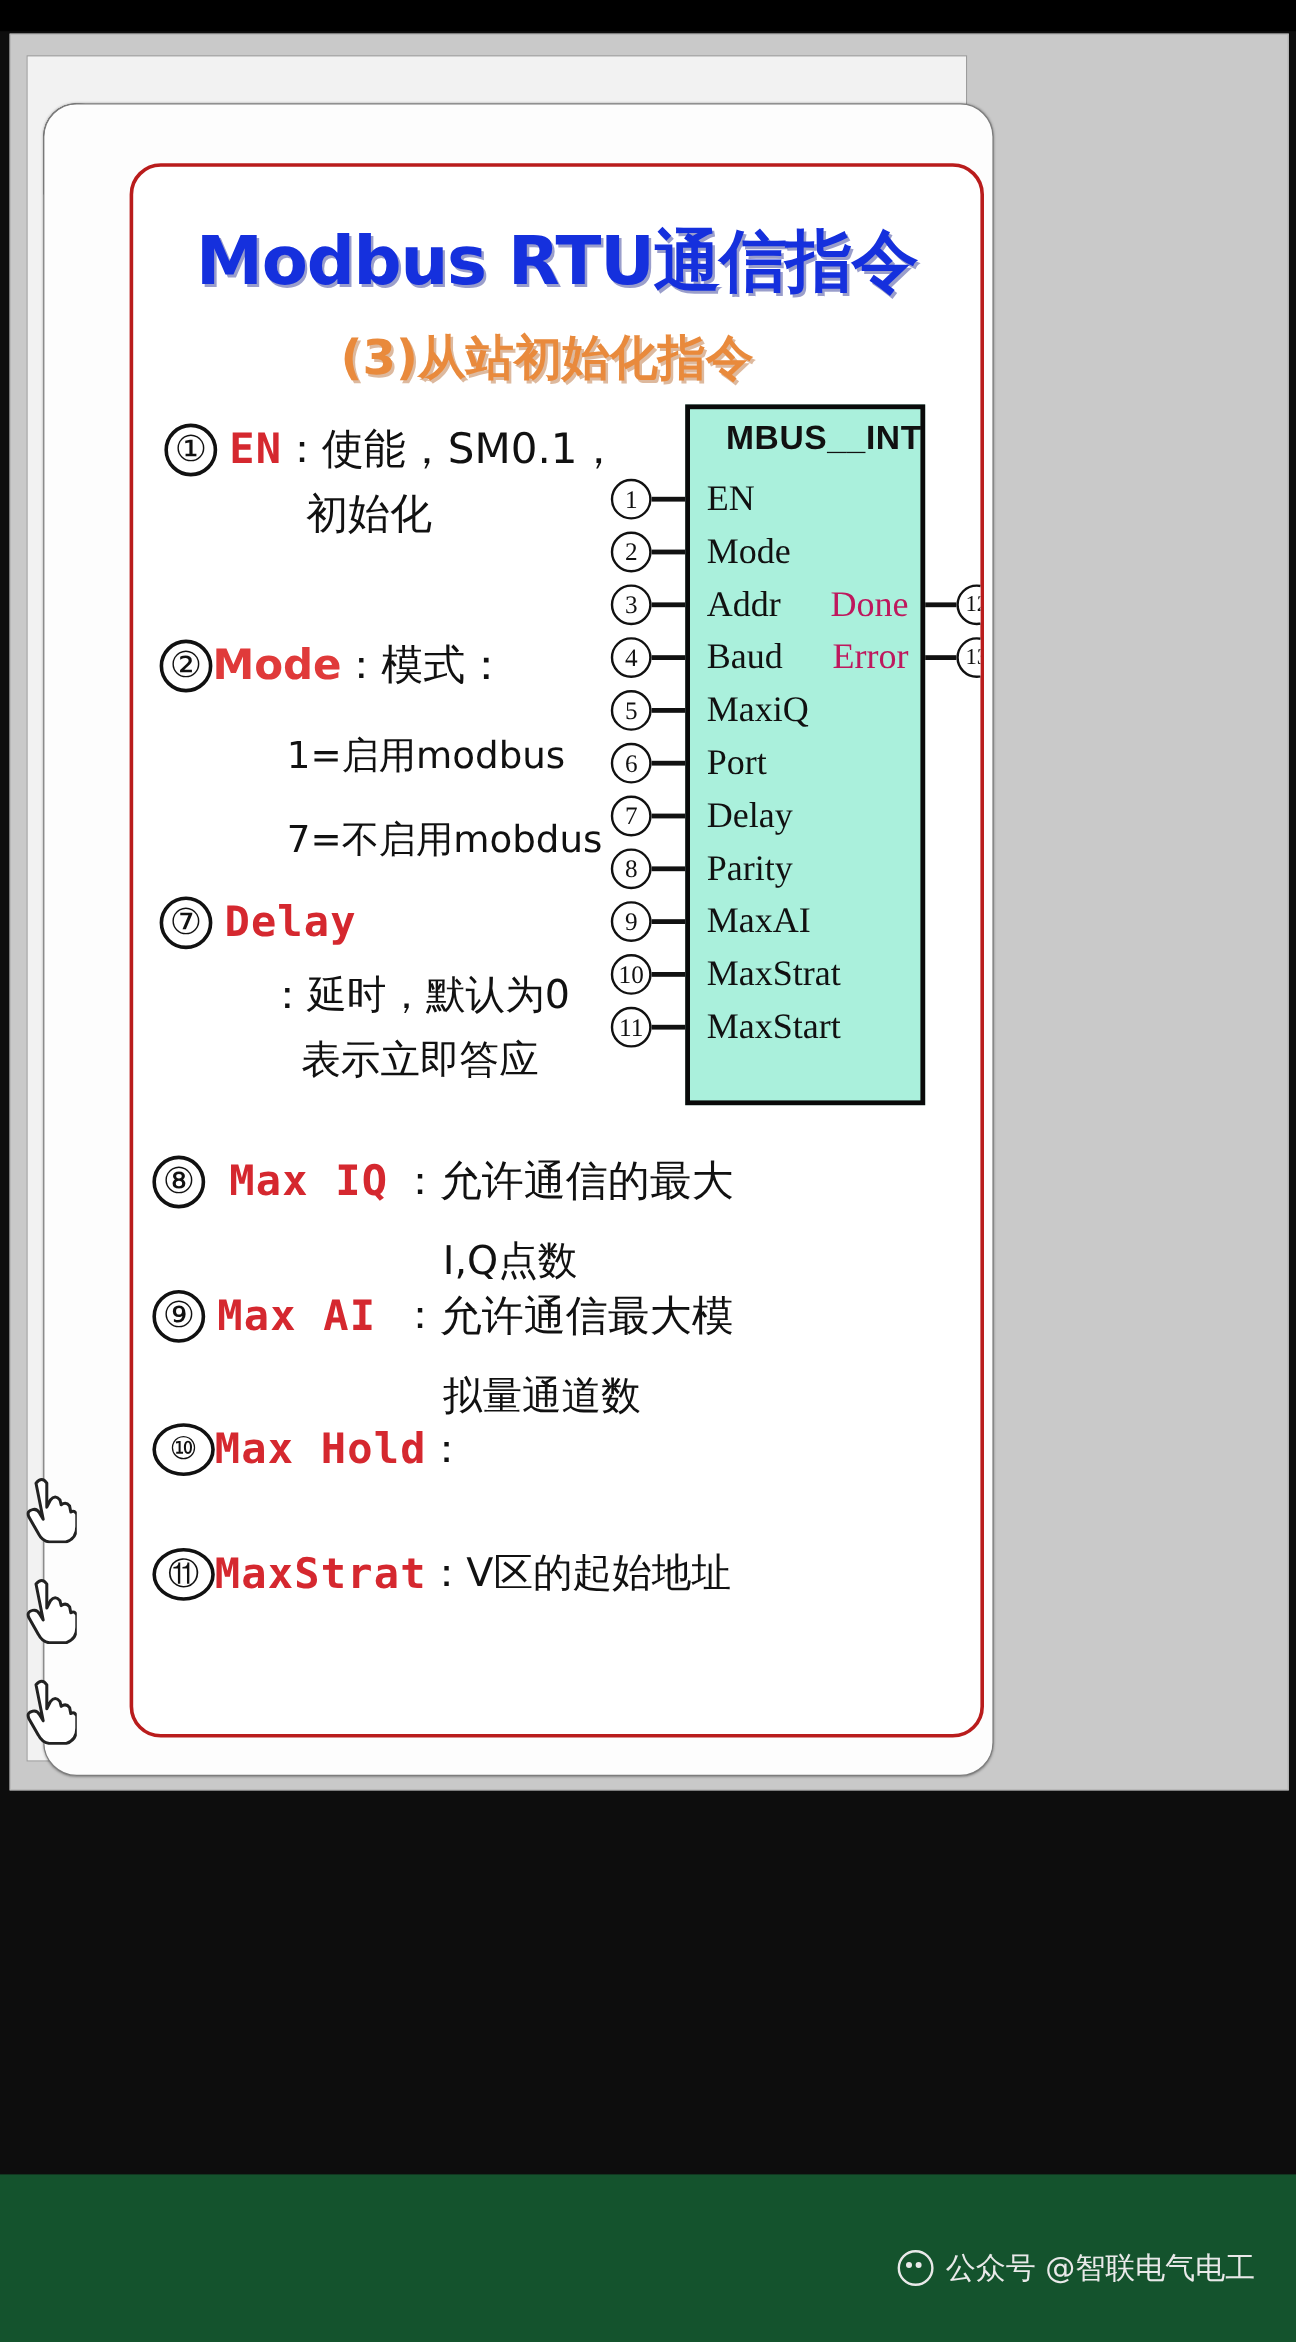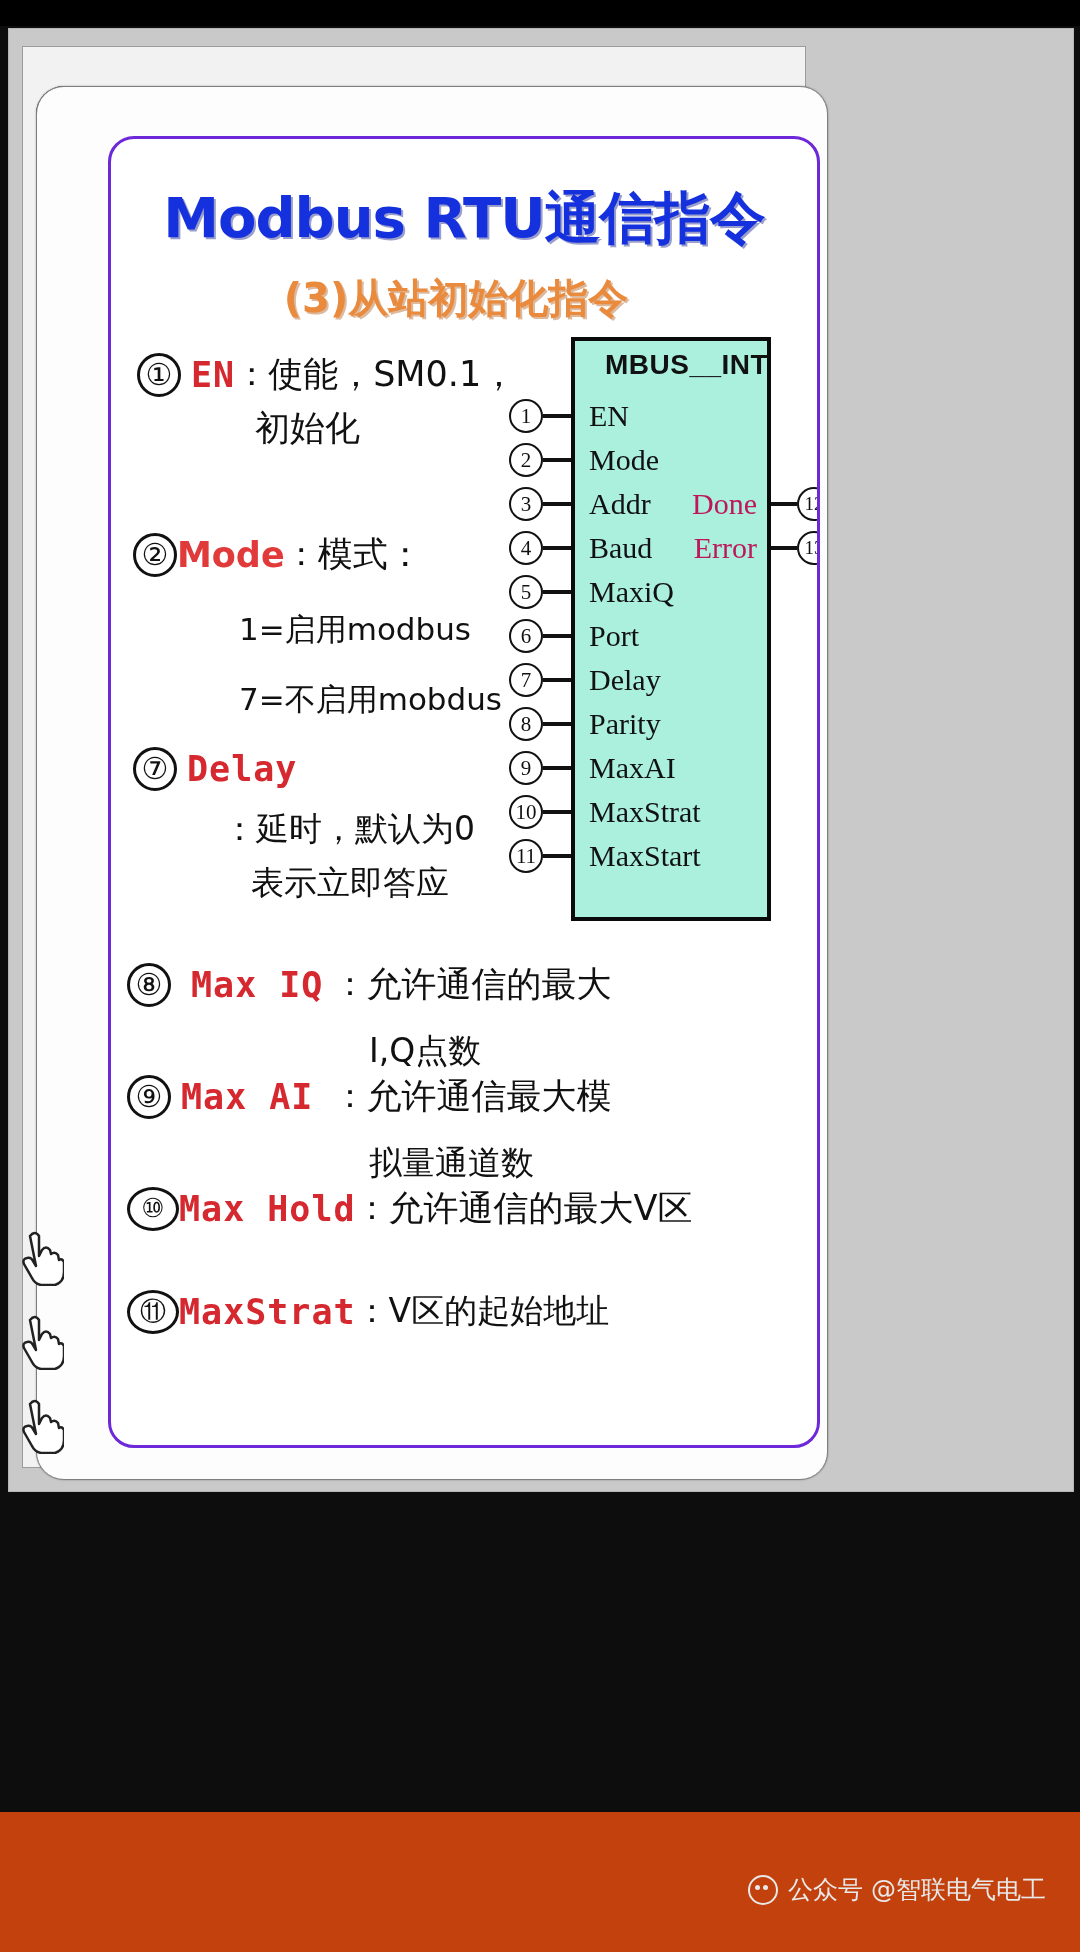--- a/index.html
+++ b/index.html
@@ -49,21 +49,21 @@
     width: 58px; height: 76px;
     background: #2b2b2b;
     border-radius: 28px 28px 0 0;
   }
   
   .card {
     position: absolute;
     left: 108px; top: 136px;
     width: 706px; height: 1306px;
     background: #ffffff;
-    border: 3px solid #6d28d9;
+    border: 3px solid #b91c1c;
     border-radius: 26px;
     overflow: hidden;
   }
   .card-inner { position: relative; width: 100%; height: 100%; }
 
   
   .title {
     position: absolute; left: 0; right: 0; top: 42px;
     text-align: center;
     font-size: 56px;
@@ -225,21 +225,21 @@
   }
   .c1 { left: 18px; top: 1228px; }
   .c2 { left: 18px; top: 1312px; }
   .c3 { left: 18px; top: 1396px; }
 
   
   .footer {
     position: absolute;
     left: 0; right: 0; bottom: 0;
     height: 140px;
-    background: #c2410c;
+    background: #14532d;
   }
   .footer-text {
     position: absolute;
     right: 34px; bottom: 46px;
     color: #e9e9e9;
     font-size: 25px;
     font-family: "DejaVu Sans", sans-serif;
     display: flex; align-items: center; gap: 10px;
     white-space: nowrap;
   }
@@ -344,21 +344,20 @@
         <span class="cn t30">允许通信最大模</span>
       </div>
       <div class="row r-9b">
         <span class="cn t28">拟量通道数</span>
       </div>
 
       <div class="row r-10">
         <span class="num-circle wide">⑩</span>
         <span class="red-mono t30">Max Hold</span>
         <span class="cn t28">：</span>
-        <span class="cn t30">允许通信的最大V区</span>
       </div>
 
       <div class="row r-11">
         <span class="num-circle wide">⑪</span>
         <span class="red-mono t30">MaxStrat</span>
         <span class="cn t28">：</span>
         <span class="cn t28">V区的起始地址</span>
       </div>
 
       <div class="diagram">

